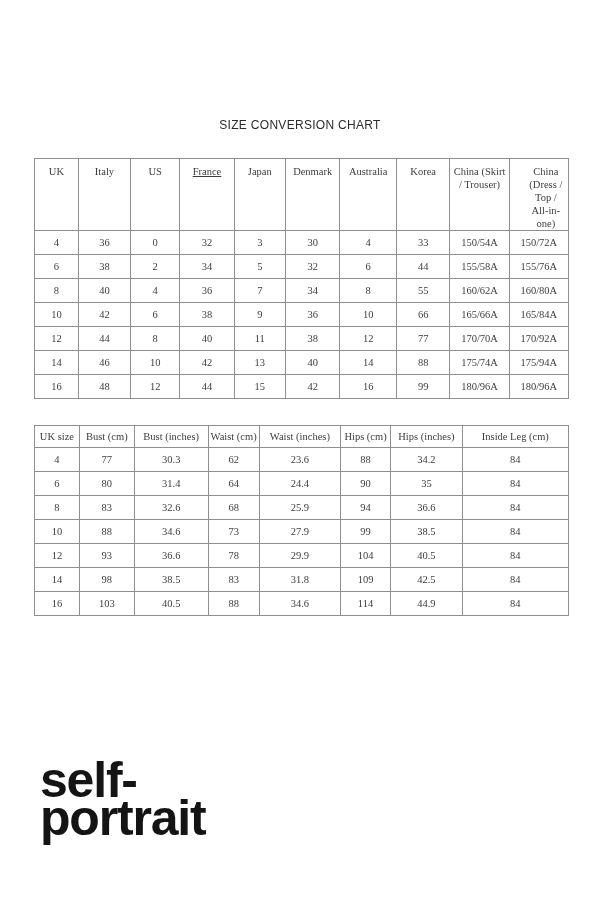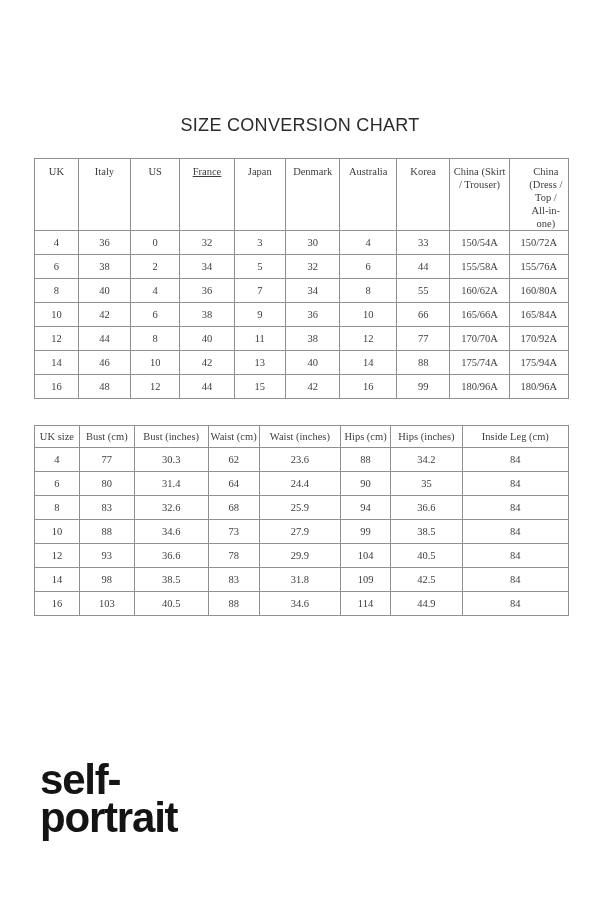--- a/index.html
+++ b/index.html
@@ -6,21 +6,21 @@
   html, body {
     width: 600px; height: 900px;
     background: #ffffff;
     font-family: "Liberation Sans", sans-serif;
   }
   .page { position: relative; width: 600px; height: 900px; overflow: hidden; background: #fff; }
 
   .chart-title {
     text-align: center;
     font-family: "Liberation Sans", sans-serif;
-    font-size: 18px;
+    font-size: 12px;
     font-weight: 400;
     letter-spacing: 0.3px;
     color: #2b2b2b;
     line-height: 18px;
   }
   .title-1 { padding-top: 116px; }
   .title-2 { padding-top: 42px; }
 
   table.grid {
     table-layout: fixed;
@@ -66,21 +66,21 @@
   table.body-table th:nth-child(4) { width: 9.6%; }
   table.body-table th:nth-child(5) { width: 15.2%; }
   table.body-table th:nth-child(6) { width: 9.4%; }
   table.body-table th:nth-child(7) { width: 13.4%; }
   table.body-table th:nth-child(8) { width: 19.9%; }
 
   .logo {
     margin: 145px 0 0 40px;
     font-family: "Liberation Sans", sans-serif;
     font-weight: 700;
-    font-size: 42px;
+    font-size: 50px;
     line-height: 38px;
     letter-spacing: -1.2px;
     color: #141414;
   }
 </style>
 </head>
 <body>
 
 <div class="page">
 

